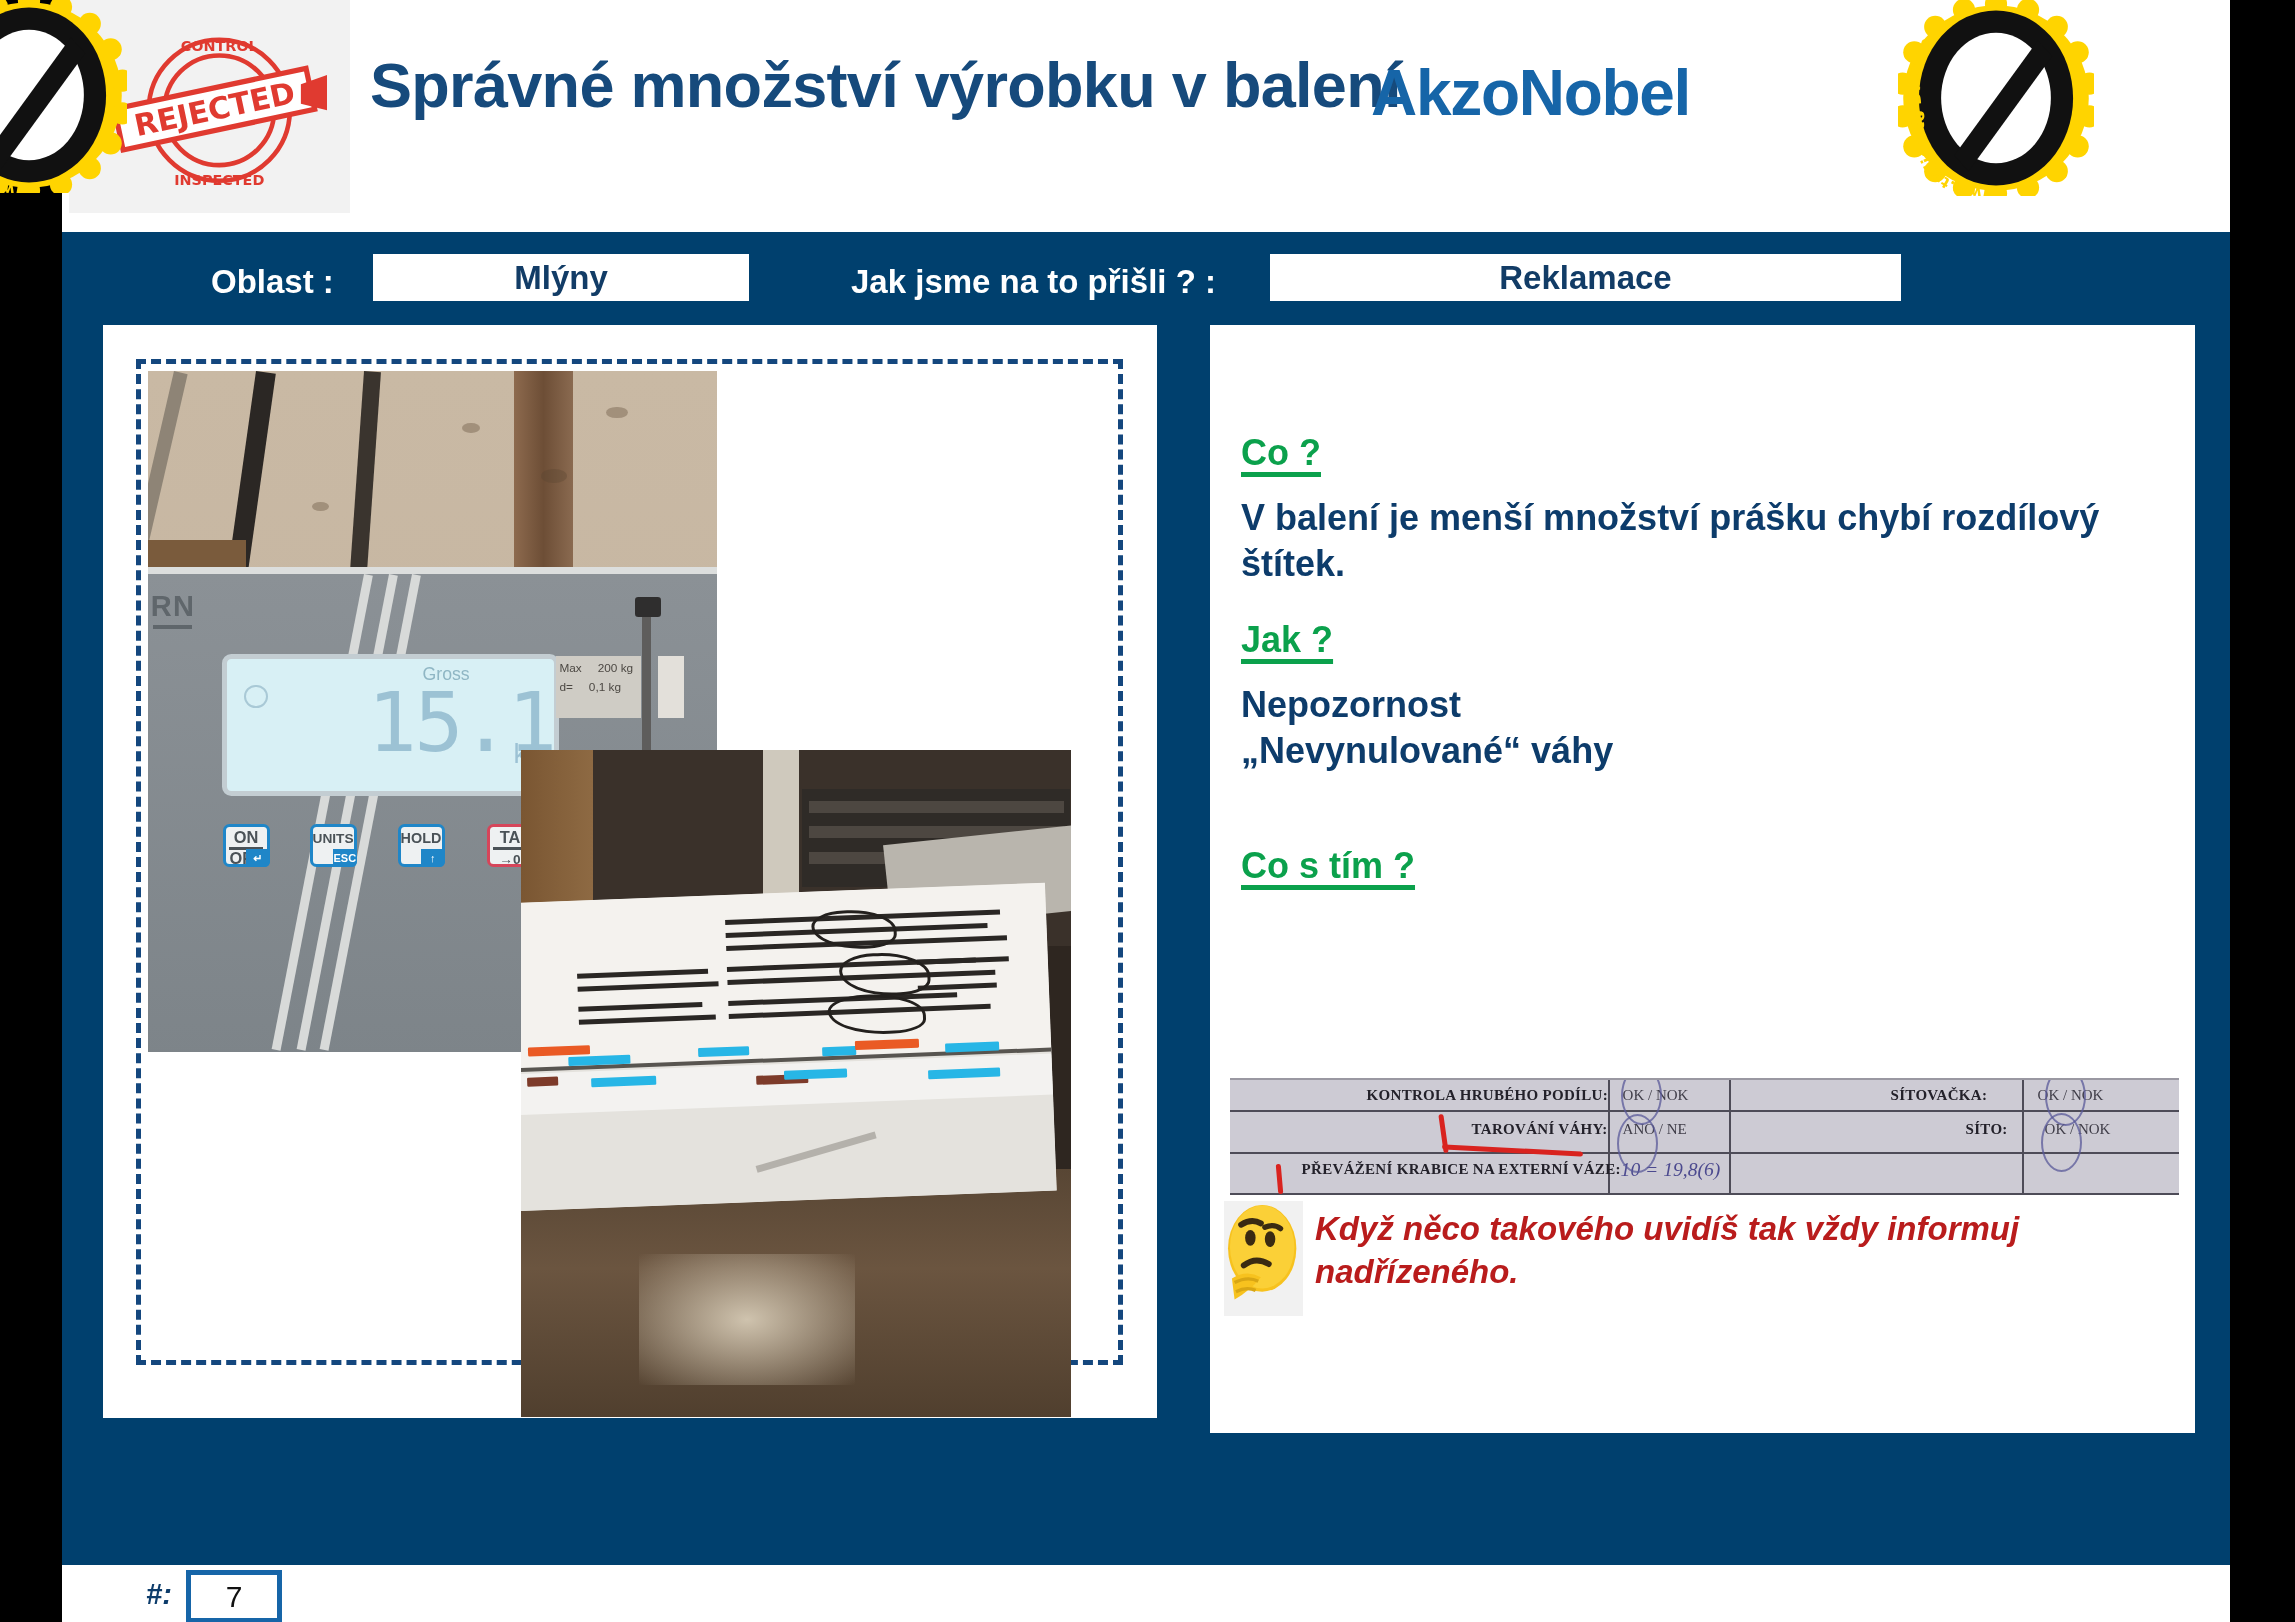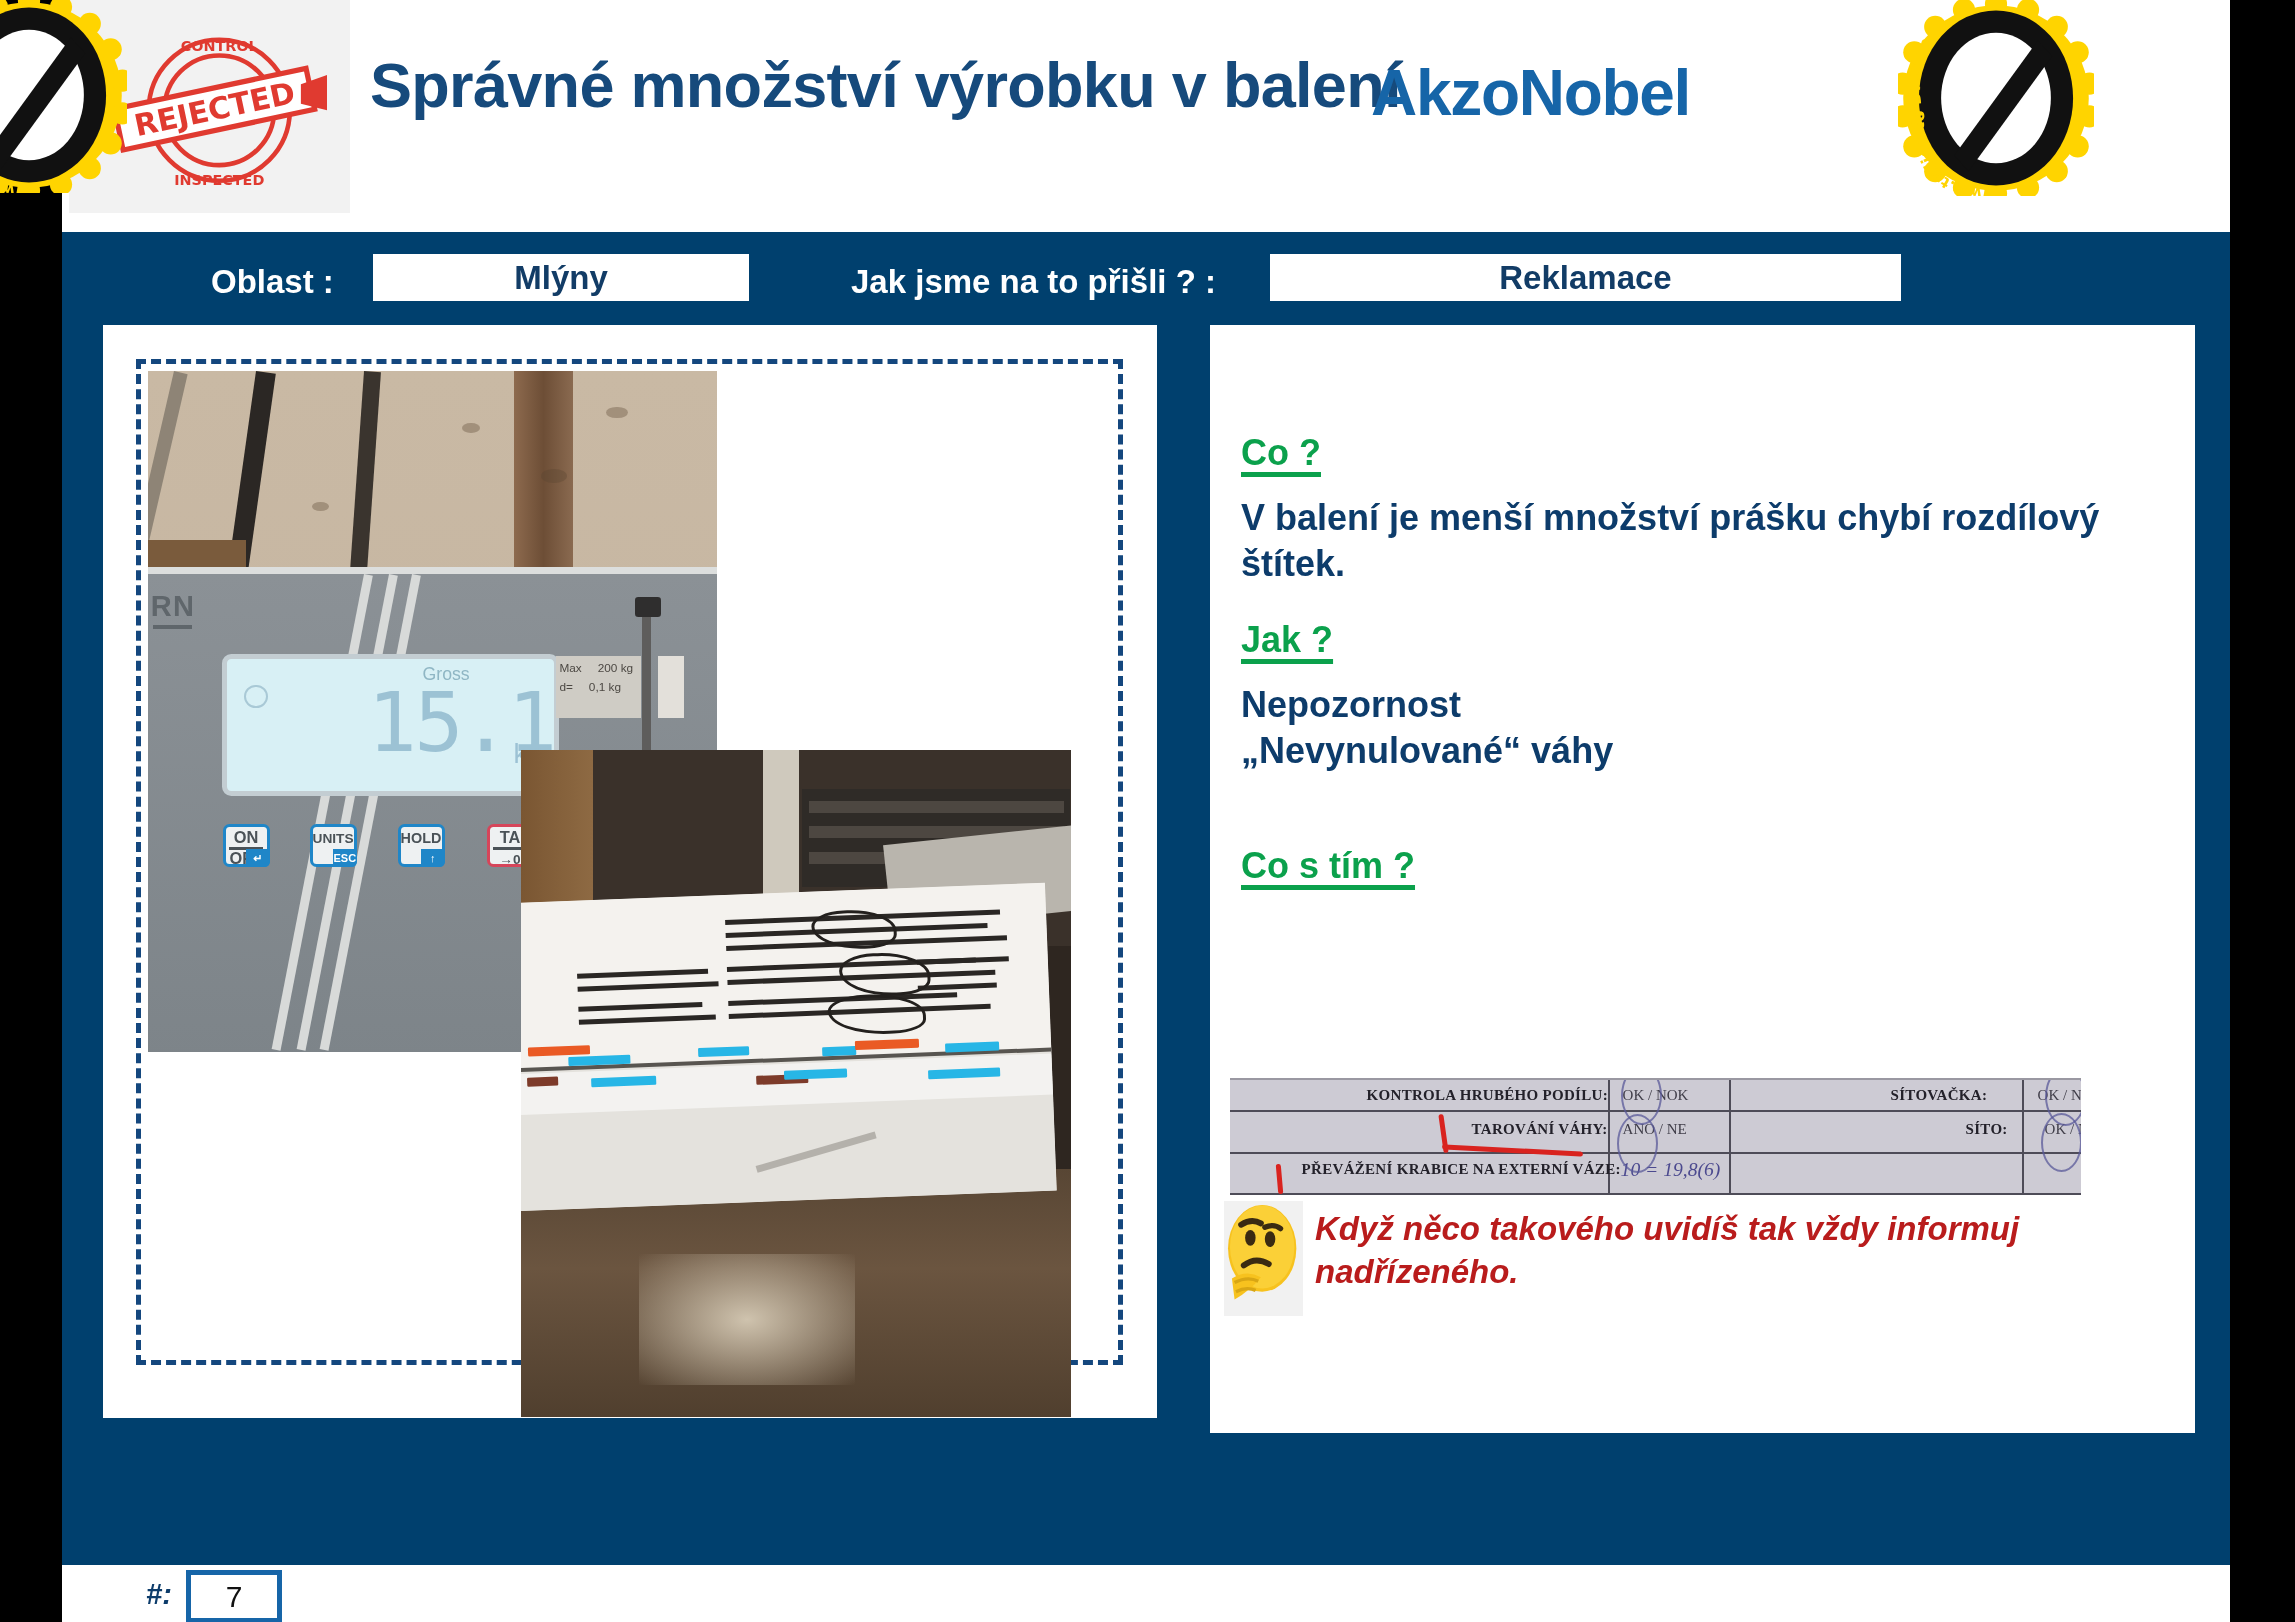--- a/index.html
+++ b/index.html
@@ -128,21 +128,21 @@
          text-decoration:underline;text-decoration-thickness:4.6px;text-underline-offset:6.5px;
          white-space:nowrap;}
   .rbody{position:absolute;left:31px;font-size:36px;font-weight:bold;color:#0D3C6B;
          line-height:1.28;}
 
   #h-co{top:107px;} #t-co{top:170px;width:916px;}
   #h-jak{top:294px;} #t-jak{top:357px;width:916px;}
   #h-cost{top:520px;} #t-cost{top:582px;width:955px;}
 
   
-  #tablesnip{position:absolute;left:19.6px;top:753px;width:851px;height:115px;
+  #tablesnip{position:absolute;left:19.6px;top:753px;width:949px;height:115px;
              background:#cdcbd4;overflow:hidden;border-top:2px solid #9a98a2;}
   #tablesnip .trow{position:absolute;left:0;width:949px;border-bottom:2px solid #4e4c58;}
   .tlabel{position:absolute;font-size:15px;font-weight:bold;color:#23212a;
           font-family:"Liberation Serif",serif;letter-spacing:0.3px;white-space:nowrap;}
   .tval{position:absolute;font-size:15px;color:#3f3d48;font-family:"Liberation Serif",serif;
         white-space:nowrap;}
   .tvline{position:absolute;top:0;width:2px;height:115px;background:#4e4c58;}
   .tcircle{position:absolute;width:37px;height:55px;border:2.6px solid #5a5a9a;
            border-radius:50%;opacity:.75;}
   .redmark{position:absolute;background:#d9231f;border-radius:2.6px;}

